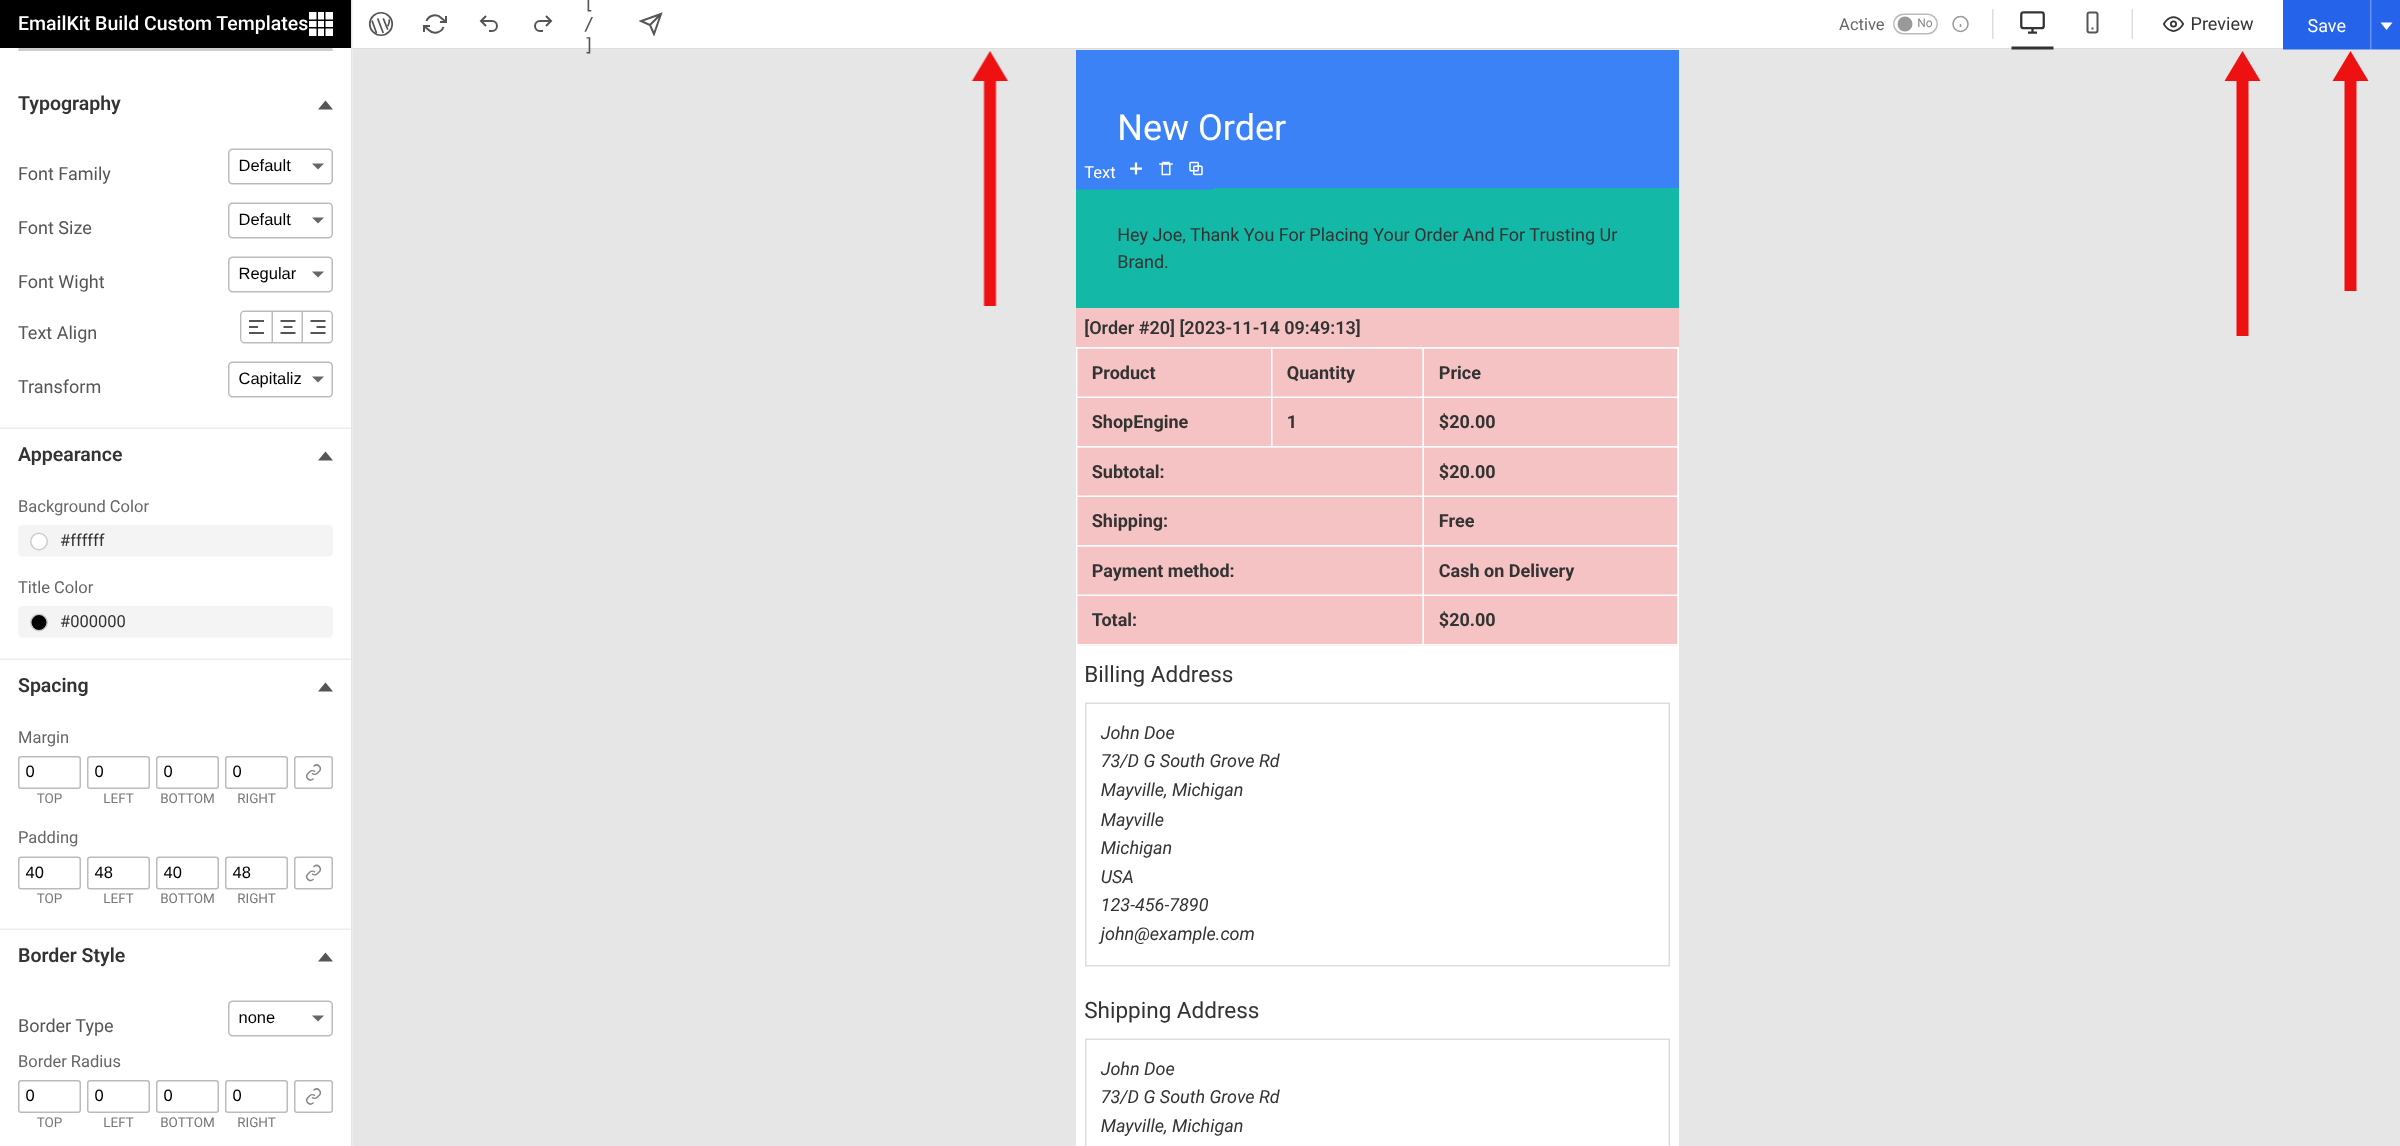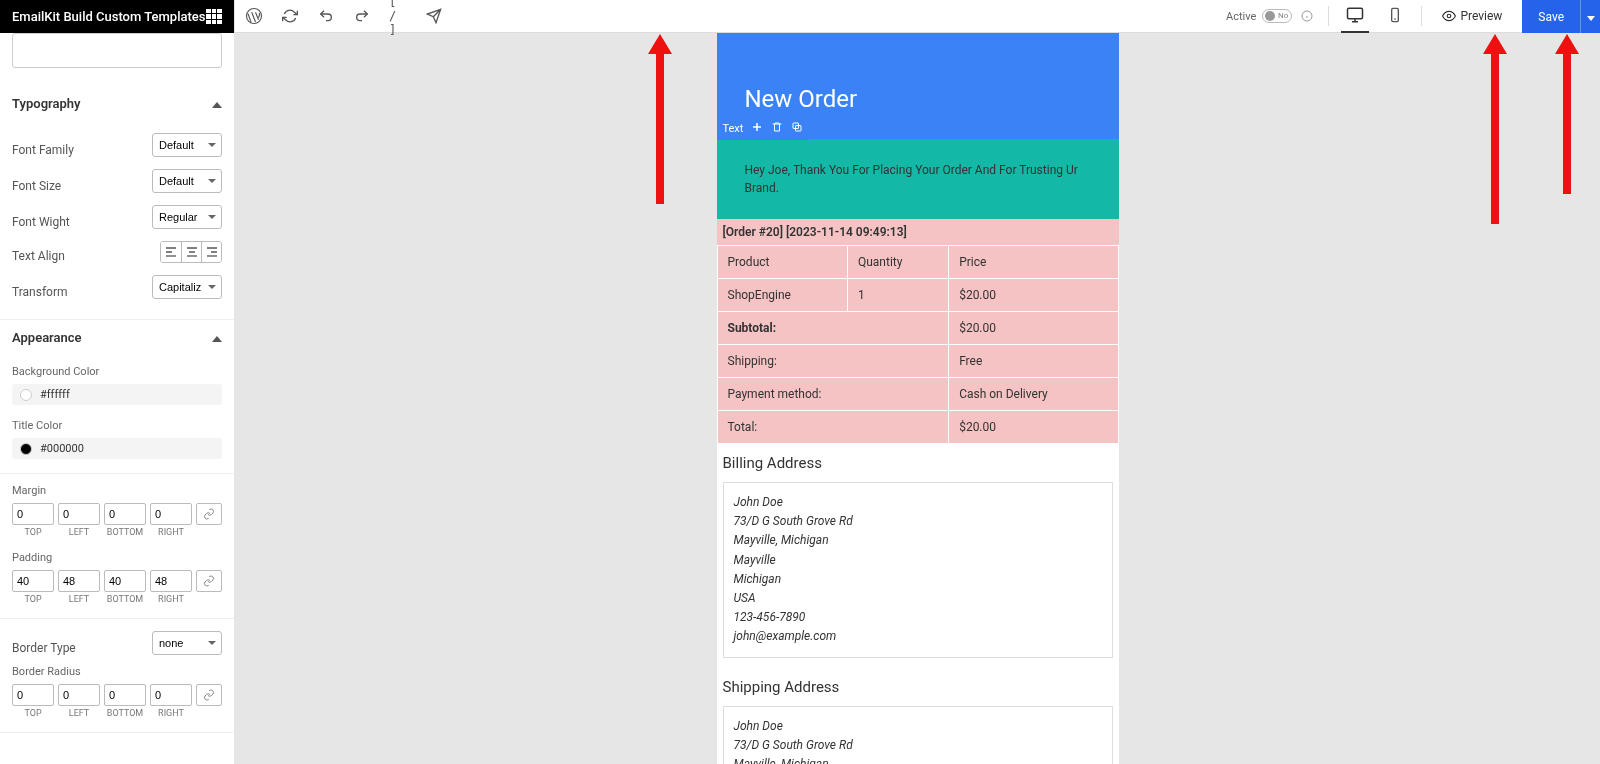--- a/index.html
+++ b/index.html
@@ -49,28 +49,28 @@
 .toggle .no { position:absolute; right:3px; font-size:8px; top:1px; color:#888; }
 .device-btn { width:28px; height:33px; display:flex; align-items:center; justify-content:center; border-bottom:2px solid transparent; cursor:pointer; }
 .device-btn.active { border-bottom:2px solid #333; }
 .preview-btn { display:flex; align-items:center; gap:4px; font-size:12px; color:#333; cursor:pointer; padding:0 8px; }
 .save-btn { background:#2563eb; color:#fff; height:33px; display:flex; align-items:center; padding:0 16px; font-size:12px; cursor:pointer; }
 .save-caret { background:#2563eb; color:#fff; height:33px; width:20px; display:flex; align-items:center; justify-content:center; cursor:pointer; border-left:1px solid rgba(255,255,255,.3);}
 
 .canvas-wrap { flex:1; display:flex; justify-content:center; overflow:auto; padding-top:0; }
 .canvas { width:402px; background:#fff; margin-top:0; }
 .email-header { background:#3b82f6; color:#fff; padding:20px 28px 26px 28px; position:relative; }
-.email-header h1 { font-size:24px; font-weight:400; margin-top:32px;}
+.email-header h1 { font-size:24px; font-weight:400; margin-top:18px;}
 .widget-bar { position:absolute; bottom:-1px; left:0; background:#3b82f6; display:flex; align-items:center; gap:8px; padding:4px 6px; }
 .widget-bar .wlabel { color:#fff; font-size:11px; }
 .widget-bar .wicon { color:#fff; cursor:pointer; }
 .email-body { background:#14b8a6; padding:22px 28px; font-size:12px; color:#333; line-height:1.5; }
 .order-meta { background:#f5c3c3; padding:6px 6px; font-size:12px; font-weight:600; color:#333; }
 .order-table { width:100%; border-collapse:collapse; font-size:12px; }
-.order-table td, .order-table th { border:1px solid #fff; padding:9px 10px; background:#f5c3c3; text-align:left; color:#333; font-weight:400; }
+.order-table td, .order-table th { border:1px solid #fff; padding:9px 10px; background:#f5c3c3; text-align:left; color:#333; font-weight:700; }
 .order-table .bold { font-weight:700; }
 .addr-title { font-size:15px; color:#333; padding:10px 6px 6px 6px; }
 .addr-block { border:1px solid #ddd; margin:4px 6px 10px 6px; padding:10px 10px; font-size:12px; font-style:italic; color:#333; line-height:1.6; }
 
 .arrow { position:absolute; pointer-events:none; }
 .arrow .line { background:#e11; }
 .arrow .head { width:0; height:0; border-left:12px solid transparent; border-right:12px solid transparent; border-bottom:20px solid #e11; margin:0 auto;}
 .arrow-vert .line { width:8px; margin:0 auto;}
 .ar1 { left:410px; top:34px; height:170px; width:30px; }
 .ar1 .line { height:150px; }
@@ -172,20 +172,24 @@
         </div>
         <div class="sublabel" style="margin-top:10px">Title Color</div>
         <div class="color-pill">
           <span class="swatch" style="background:#000"></span>
           <span>#000000</span>
         </div>
       </div>
     </div>
 
     <div class="section">
+      <div class="section-head">
+        <span>Spacing</span>
+        <span class="chev-up"></span>
+      </div>
       <div class="section-body">
         <div class="sublabel">Margin</div>
         <div class="four-inputs">
           <div class="cell"><input value="0" style=""><div class="lbl">TOP</div></div>
           <div class="cell"><input value="0" style=""><div class="lbl">LEFT</div></div>
           <div class="cell"><input value="0" style=""><div class="lbl">BOTTOM</div></div>
           <div class="cell"><input value="0" style=""><div class="lbl">RIGHT</div></div>
           <div class="lk">
               <svg width="12" height="12" viewBox="0 0 24 24" fill="none" stroke="#888" stroke-width="2">
                 <path d="M10 13a5 5 0 0 0 7 0l3-3a5 5 0 0 0-7-7l-1 1"></path>
@@ -203,20 +207,24 @@
               <svg width="12" height="12" viewBox="0 0 24 24" fill="none" stroke="#888" stroke-width="2">
                 <path d="M10 13a5 5 0 0 0 7 0l3-3a5 5 0 0 0-7-7l-1 1"></path>
                 <path d="M14 11a5 5 0 0 0-7 0l-3 3a5 5 0 0 0 7 7l1-1"></path>
               </svg>
             </div>
         </div>
       </div>
     </div>
 
     <div class="section">
+      <div class="section-head">
+        <span>Border Style</span>
+        <span class="chev-up"></span>
+      </div>
       <div class="section-body">
         <div class="row">
           <label>Border Type</label>
           <span class="sel-wrap"><select class="sel"><option>none</option></select></span>
         </div>
         <div class="sublabel">Border Radius</div>
         <div class="four-inputs">
           <div class="cell"><input value="0" style=""><div class="lbl">TOP</div></div>
           <div class="cell"><input value="0" style=""><div class="lbl">LEFT</div></div>
           <div class="cell"><input value="0" style=""><div class="lbl">BOTTOM</div></div>

